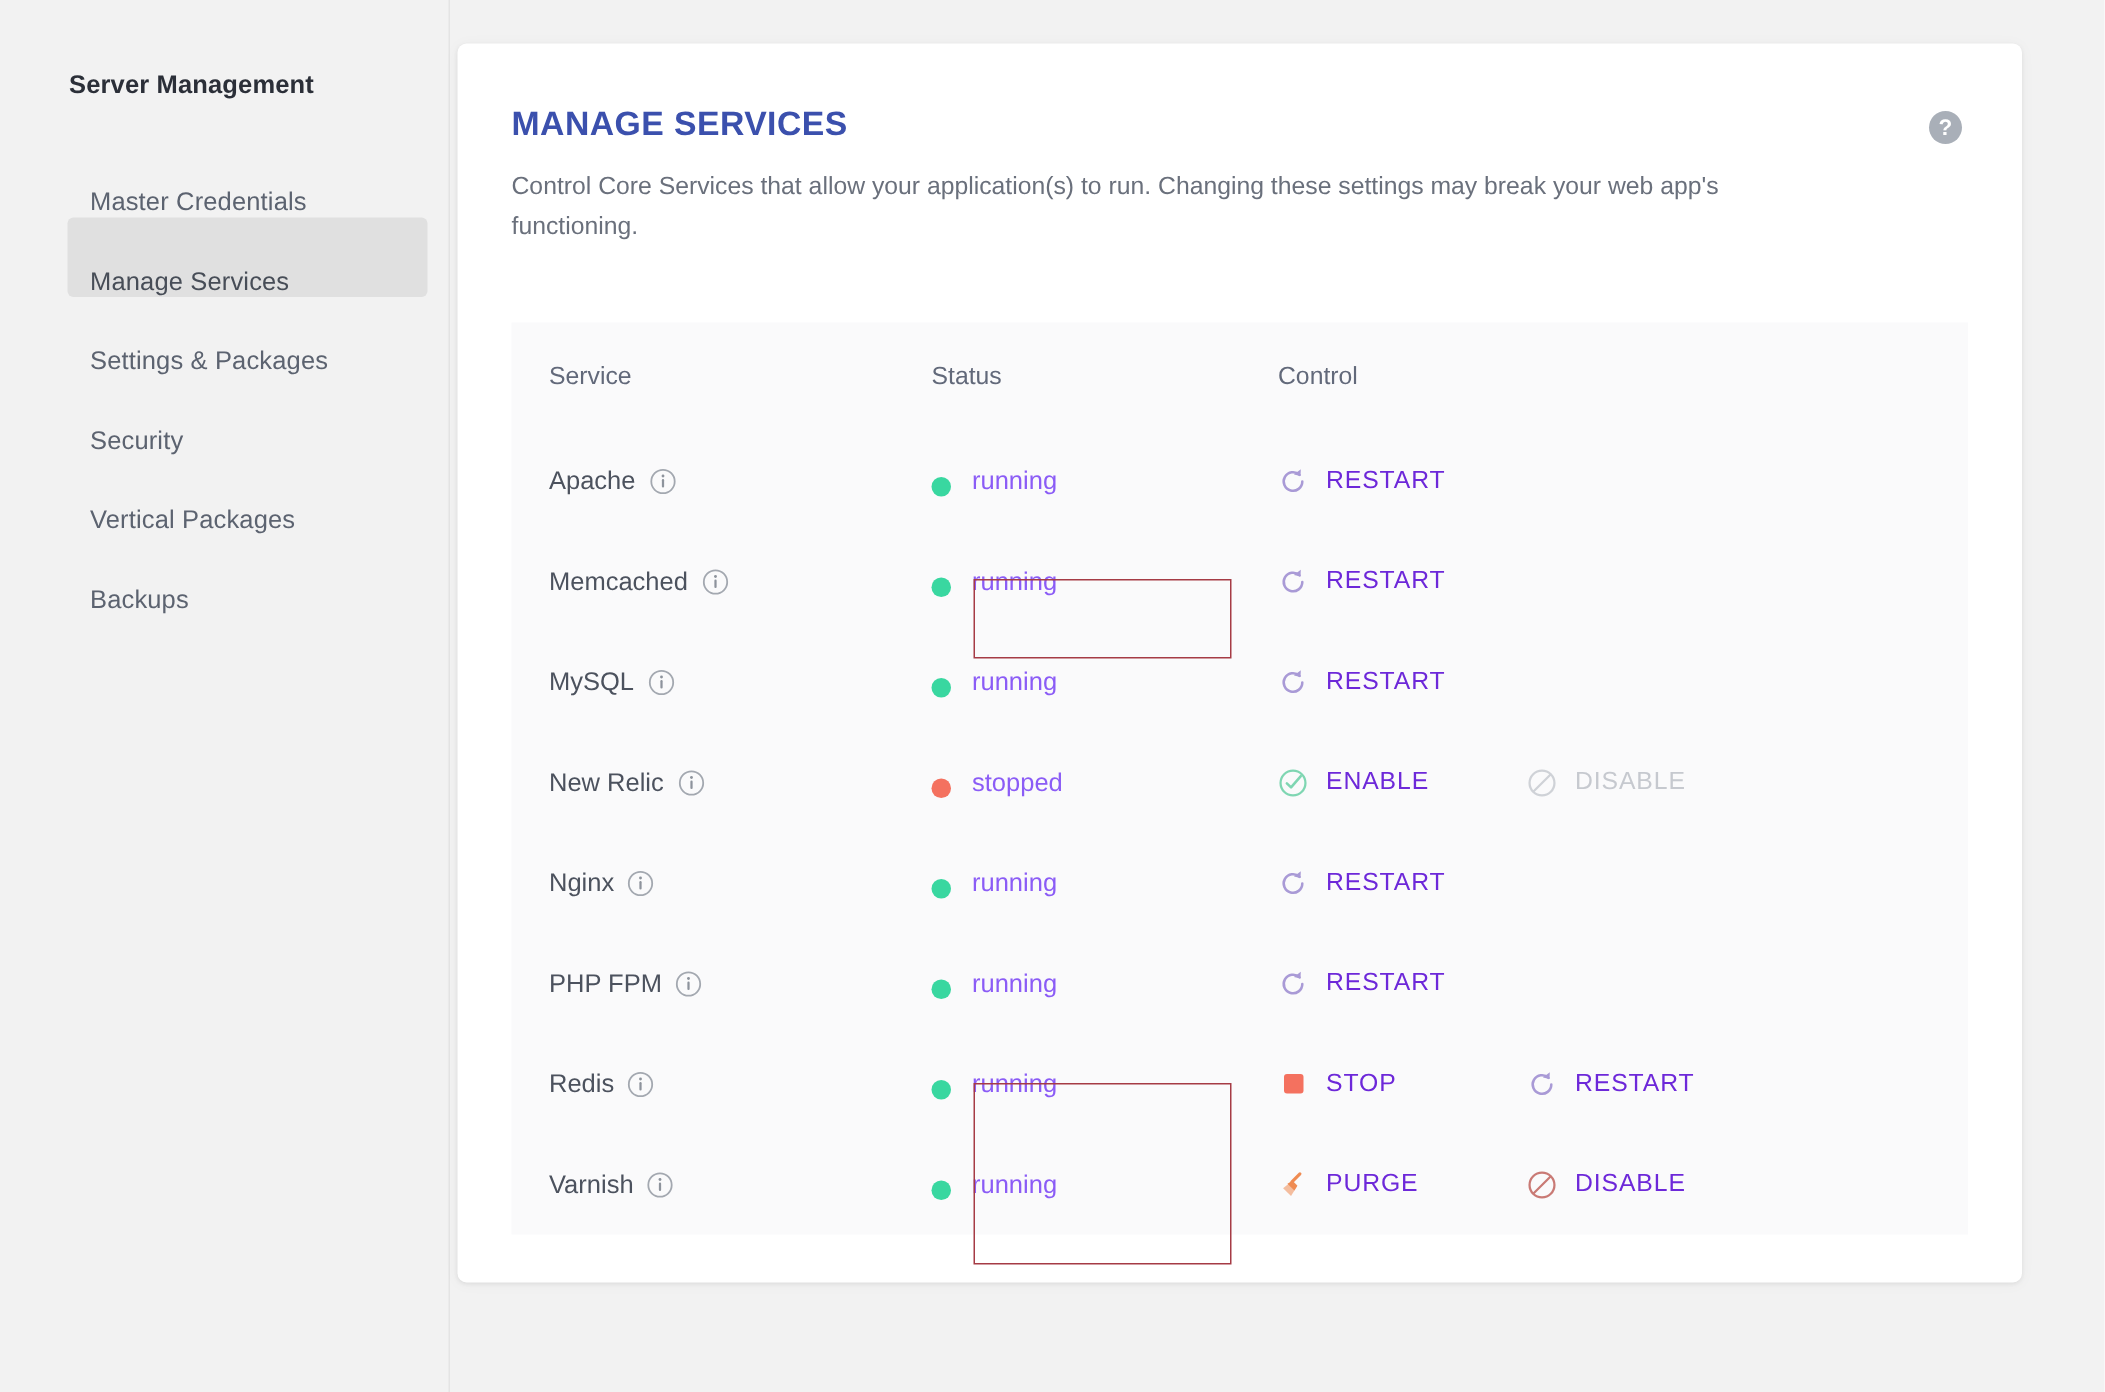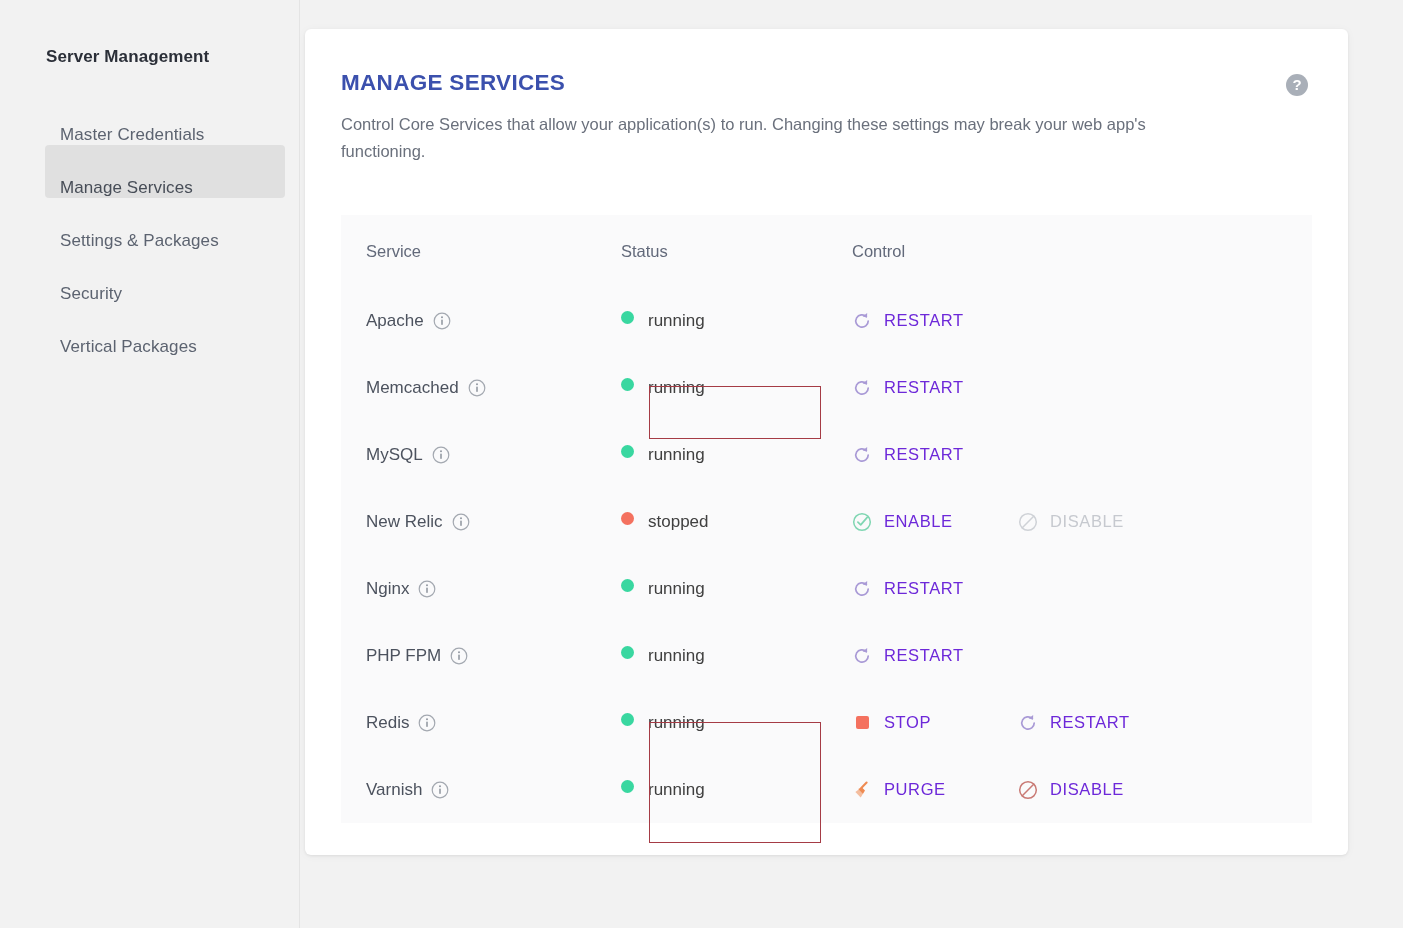--- a/index.html
+++ b/index.html
@@ -124,24 +124,24 @@
 
   .info-icon {
     width: 18px; height: 18px;
     flex: 0 0 18px;
     cursor: pointer;
   }
 
   .status-cell {
     width: 231px;
     display: flex;
-    align-items: flex-start;
+    align-items: flex-end;
     gap: 14px;
     font-size: 17px;
-    color: #404040;
+    color: #8b5cf6;
   }
   .dot {
     width: 13px; height: 13px;
     border-radius: 50%;
     flex: 0 0 13px;
   }
   .dot.running { background: #39d7a0; }
   .dot.stopped { background: #f4715f; }
 
   .control-cell {
@@ -204,20 +204,23 @@
         <span>Manage Services</span>
       </div>
       <div class="nav-item">
         <span>Settings &amp; Packages</span>
       </div>
       <div class="nav-item">
         <span>Security</span>
       </div>
       <div class="nav-item">
         <span>Vertical Packages</span>
+      </div>
+      <div class="nav-item">
+        <span>Backups</span>
       </div>
     </div>
 </div>
 
 <div id="card">
 
   <div id="card-title">MANAGE SERVICES</div>
   <div id="card-desc">Control Core Services that allow your application(s) to run. Changing these settings may break your web app's functioning.</div>
 
   <div id="help-icon">

